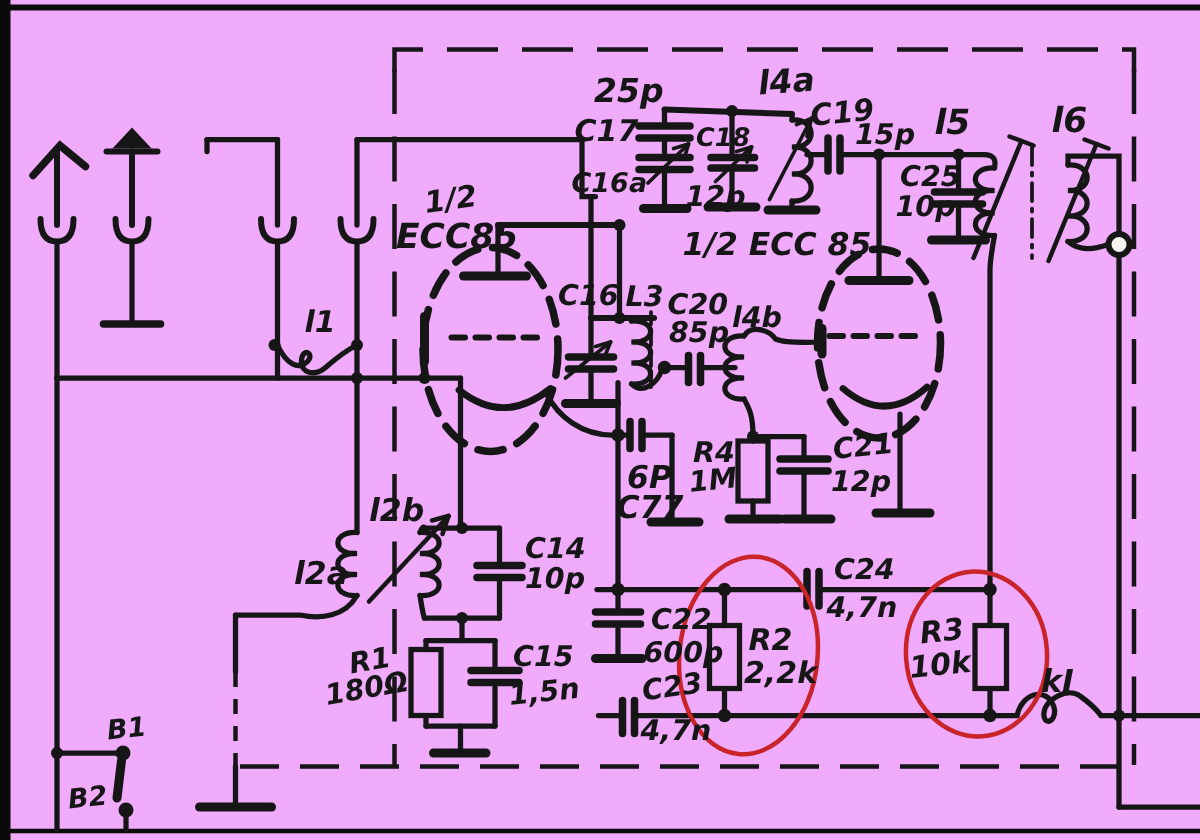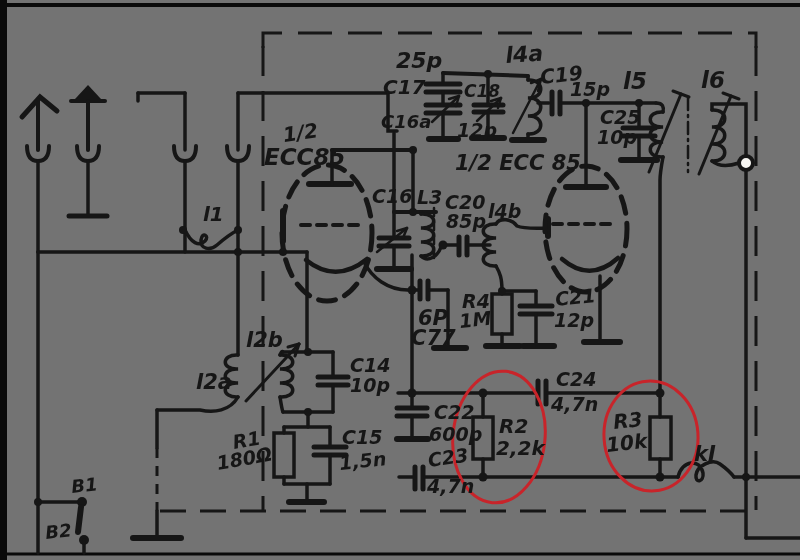--- a/index.html
+++ b/index.html
@@ -1,16 +1,16 @@
 <!DOCTYPE html>
 <html><head>
 <meta charset="utf-8">
 <style>
   html,body{margin:0;padding:0;background:#e8e8e4;}
-  .page{position:relative;width:800px;height:560px;background:#737373;overflow:hidden;
+  .page{position:relative;width:800px;height:560px;background:#f0abfc;overflow:hidden;
         font-family:"DejaVu Sans",sans-serif;}
   svg{display:block}
   .lbl{font-family:"DejaVu Sans",sans-serif;font-style:italic;font-weight:bold;fill:#161616;}
 </style>
 </head>
 <body>
 
 <div class="page">
 <svg width="800" height="560" viewBox="0 0 800 560">
 

